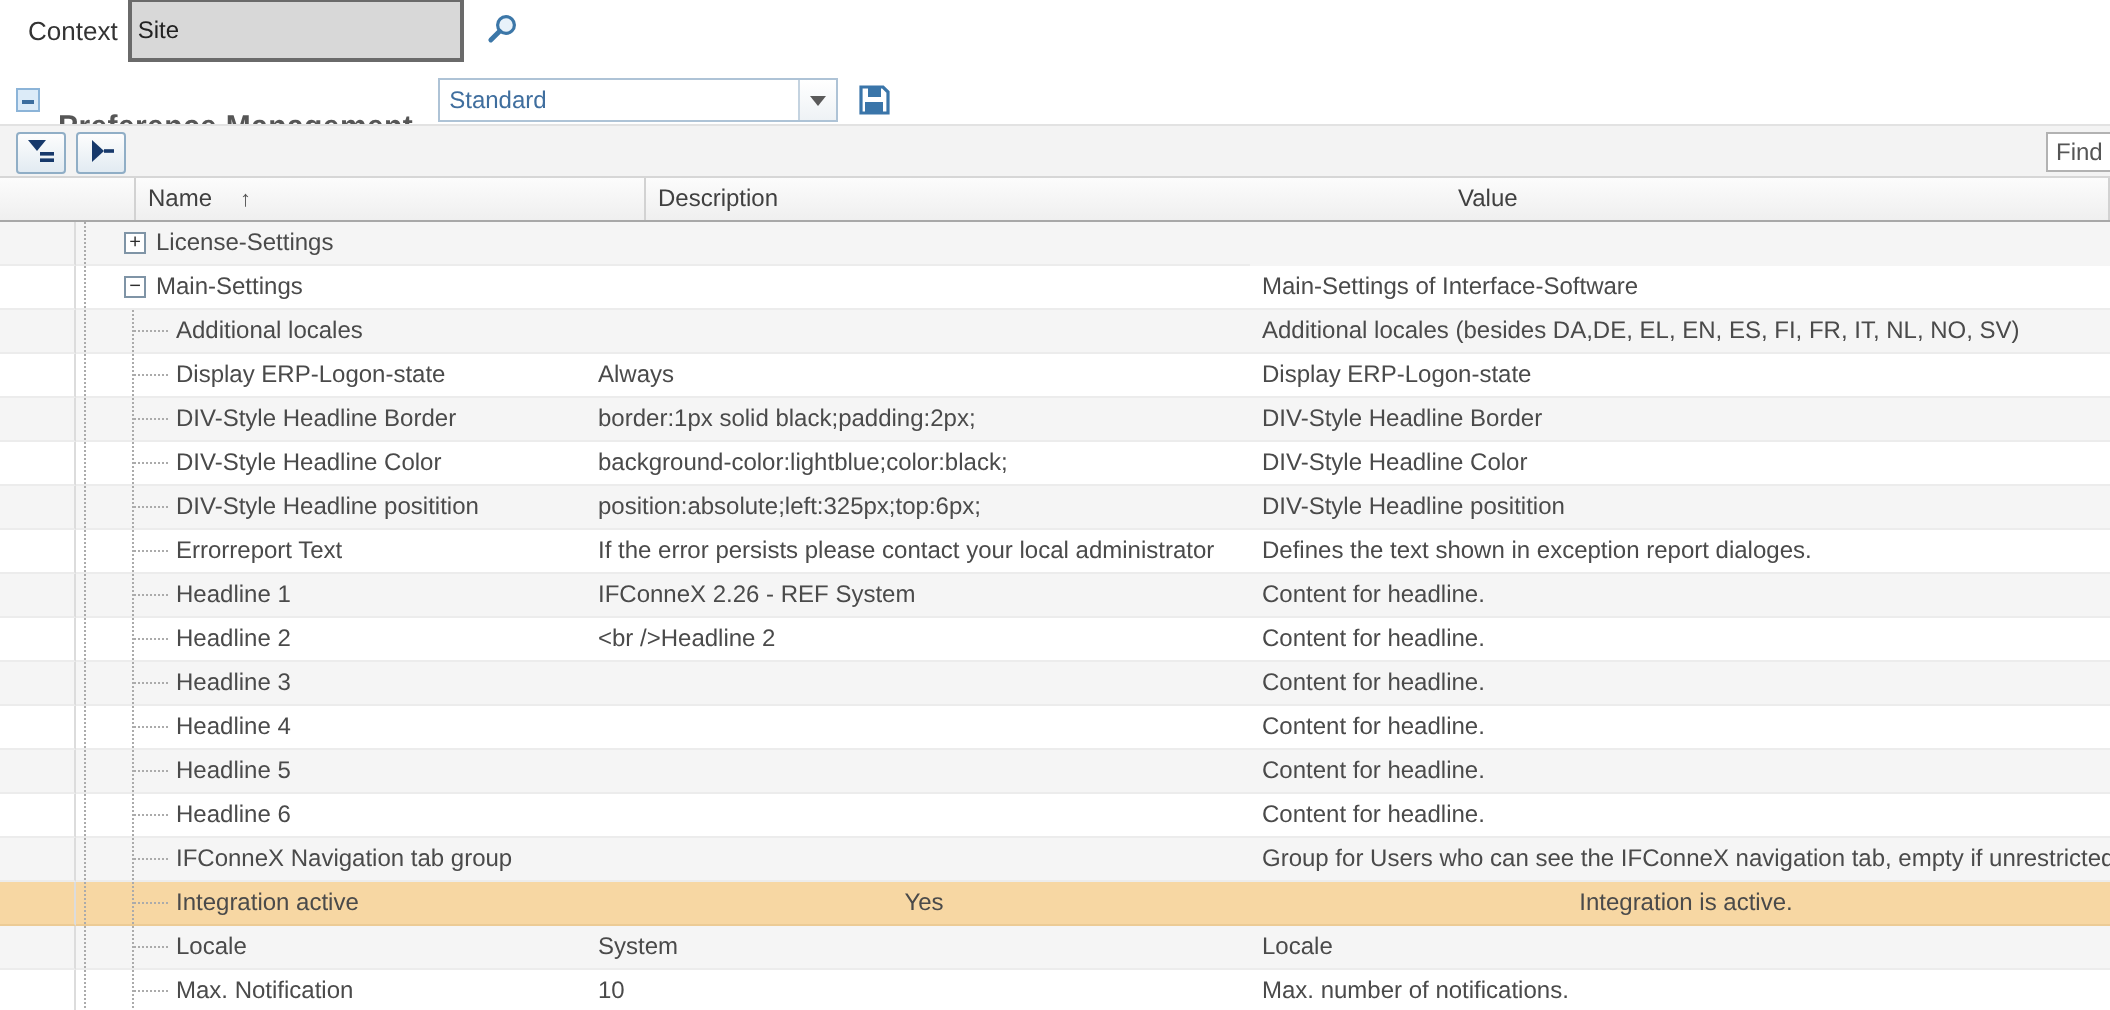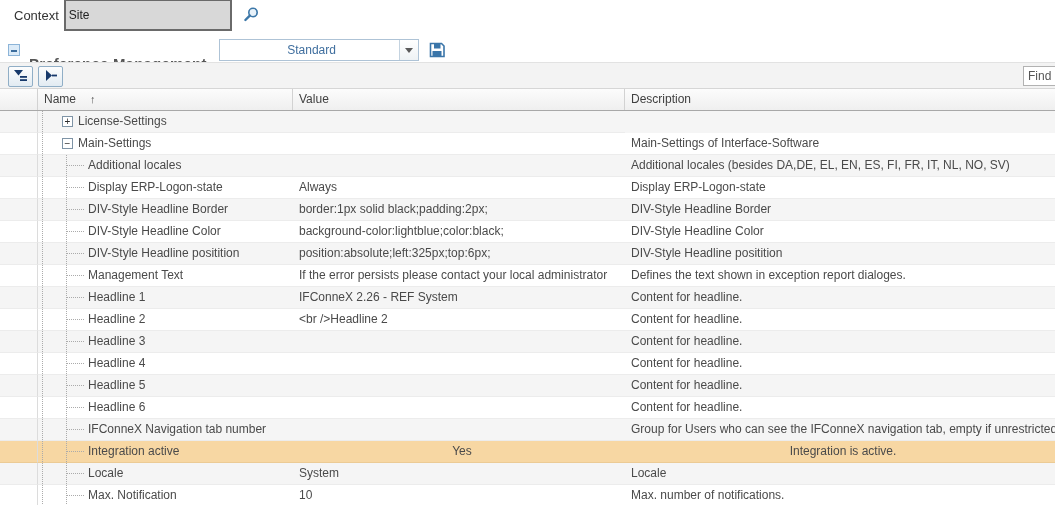--- a/index.html
+++ b/index.html
@@ -14,38 +14,38 @@
                    font-family:"Liberation Sans",sans-serif; font-size:12px; color:#222; padding:0 3px; }
   .search-btn { margin-left:10px; width:18px; height:18px; border:none; background:transparent; cursor:pointer; padding:0; }
 
   
   .pref-row { position:absolute; top:38px; left:8px; height:24px; display:flex; align-items:center; }
   .collapse-box { width:12px; height:12px; border:1px solid #8cb4d8; background:#dcebf8; position:relative; cursor:pointer; }
   .collapse-box::after { content:""; position:absolute; left:2px; top:5px; width:6px; height:2px; background:#3c6d9e; }
   .pref-title { font-size:15px; font-weight:bold; color:#565656; margin-left:9px; letter-spacing:0.2px;margin-top:27px; }
   .profile-select { margin-left:12px; width:200px; height:22px; border:1px solid #aec3d6; background:#fff;
                     display:flex; align-items:center; cursor:pointer; position:relative; }
-  .profile-select-value { flex:1; font-size:12px; color:#3f6e9e; padding-left:5px;text-align:center; }
+  .profile-select-value { flex:1; font-size:12px; color:#3f6e9e; padding-left:5px; }
   .profile-select-arrow { width:19px; height:100%; border-left:1px solid #c4d3e0; display:flex; align-items:center; justify-content:center; background:linear-gradient(#ffffff,#eef2f5); }
   .profile-select-arrow span { width:0; height:0; border-left:4px solid transparent; border-right:4px solid transparent; border-top:5px solid #5a5a5a; }
   .save-btn { margin-left:9px; width:18px; height:18px; border:none; background:transparent; cursor:pointer; padding:0; }
 
   
   .toolbar { position:absolute; top:62px; left:0; width:1055px; height:27px; background:#f3f3f3;
              border-top:1px solid #e2e2e2; border-bottom:1px solid #d6d6d6; }
   .tb-btn { position:absolute; top:3px; width:25px; height:21px; border:1px solid #90aec6; border-radius:2px;
             background:linear-gradient(#fdfdfd,#e2ebf2); display:flex; align-items:center; justify-content:center; cursor:pointer; padding:0; }
   .tb-btn.filter { left:8px; }
   .tb-btn.expand { left:38px; }
   .find-input { position:absolute; left:1023px; top:3px; width:120px; height:20px; border:1px solid #b2b2b2;
                 font-family:"Liberation Sans",sans-serif; font-size:12px; color:#555; padding:0 4px; background:#fff; }
 
   
   .grid-header { position:absolute; top:89px; left:0; width:1055px; height:22px; display:flex;
-                 background:linear-gradient(#fcfcfc,#efefef); border-bottom:1px solid #a8a8a8; }
+                 background:linear-gradient(#fcfcfc,#efefef); border-bottom:1px solid #a8a8a8;padding-left:30px; }
   .hcell { height:100%; font-size:12px; color:#404040; line-height:20px; padding-left:6px;
            border-right:1px solid #d2d2d2; overflow:hidden; white-space:nowrap; }
   .sort-arrow { color:#555; margin-left:14px; font-size:11px; }
   .col-sel  { width:38px; }
   .col-name { width:255px; }
   .col-value{ width:332px; }
   .col-desc { flex:1; border-right:none; }
 
   .grid-body { position:absolute; top:111px; left:0; width:1055px; }
   .row { display:flex; height:22px; background:#fff; cursor:default; }
@@ -125,26 +125,26 @@
       </span>
     </button>
     <input class="find-input" type="text" value="Find i" style="">
   </div>
 
   <div class="grid-header">
     <div class="hcell col-sel"></div>
     <div class="hcell col-name">
       <span>Name</span><span class="sort-arrow">↑</span>
     </div>
+    <div class="hcell col-desc">
+      <span>Description</span>
+    </div>
     <div class="hcell col-value">
       <span>Value</span>
     </div>
-    <div class="hcell col-desc">
-      <span>Description</span>
-    </div>
   </div>
 
   <div class="grid-body">
       <div class="row stripe">
         <div class="cell col-sel"></div>
         <div class="cell col-name lvl1">
           <div class="tree-guide g1"></div>
           <span class="expander">+</span>
           <span class="name-label">License-Settings</span>
         </div>
@@ -214,21 +214,21 @@
         </div>
         <div class="cell col-value">position:absolute;left:325px;top:6px;</div>
         <div class="cell col-desc">DIV-Style Headline positition</div>
       </div>
       <div class="row">
         <div class="cell col-sel"></div>
         <div class="cell col-name lvl2">
           <div class="tree-guide g1"></div>
           <div class="tree-guide g2"></div>
           <div class="tree-connector"></div>
-          <span class="name-label">Management Text</span>
+          <span class="name-label">Errorreport Text</span>
         </div>
         <div class="cell col-value">If the error persists please contact your local administrator</div>
         <div class="cell col-desc">Defines the text shown in exception report dialoges.</div>
       </div>
       <div class="row stripe">
         <div class="cell col-sel"></div>
         <div class="cell col-name lvl2">
           <div class="tree-guide g1"></div>
           <div class="tree-guide g2"></div>
           <div class="tree-connector"></div>
@@ -291,21 +291,21 @@
         </div>
         <div class="cell col-value"></div>
         <div class="cell col-desc">Content for headline.</div>
       </div>
       <div class="row stripe">
         <div class="cell col-sel"></div>
         <div class="cell col-name lvl2">
           <div class="tree-guide g1"></div>
           <div class="tree-guide g2"></div>
           <div class="tree-connector"></div>
-          <span class="name-label">IFConneX Navigation tab number</span>
+          <span class="name-label">IFConneX Navigation tab group</span>
         </div>
         <div class="cell col-value"></div>
         <div class="cell col-desc">Group for Users who can see the IFConneX navigation tab, empty if unrestricted</div>
       </div>
       <div class="row selected">
         <div class="cell col-sel"></div>
         <div class="cell col-name lvl2">
           <div class="tree-guide g1"></div>
           <div class="tree-guide g2"></div>
           <div class="tree-connector"></div>

